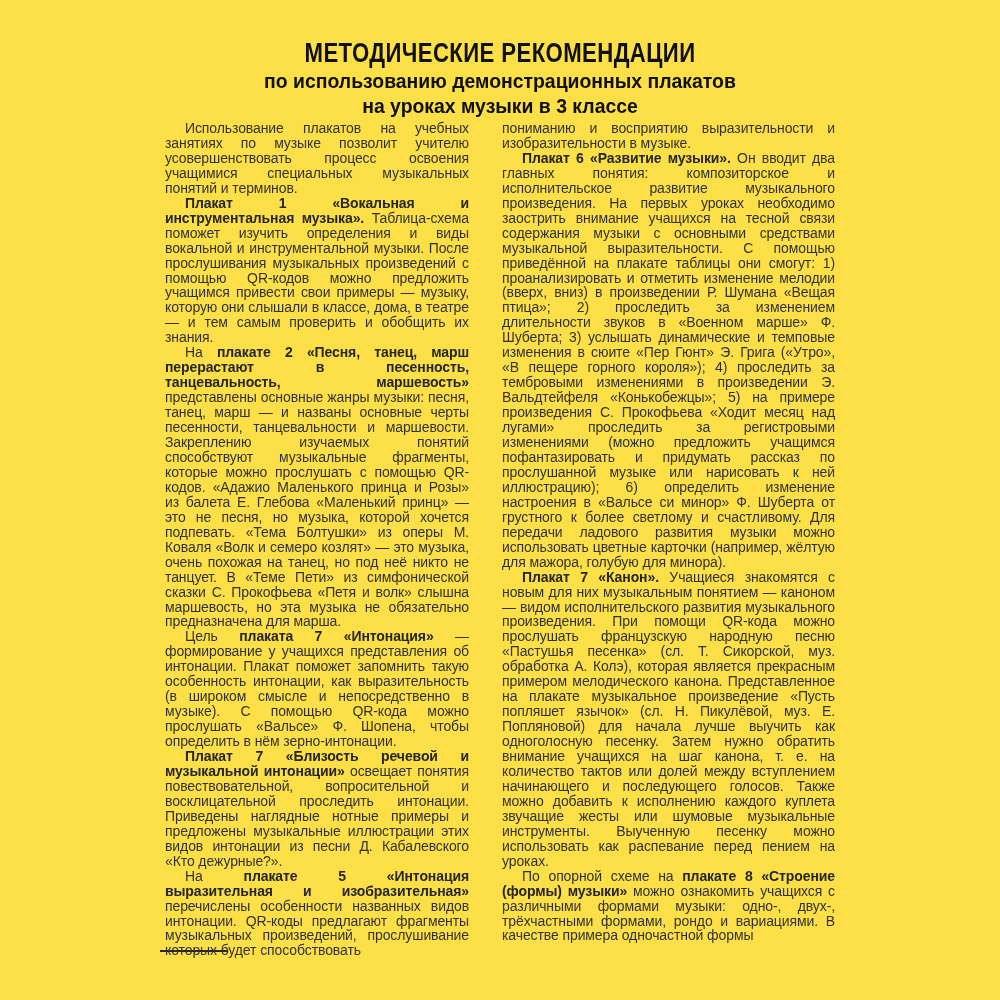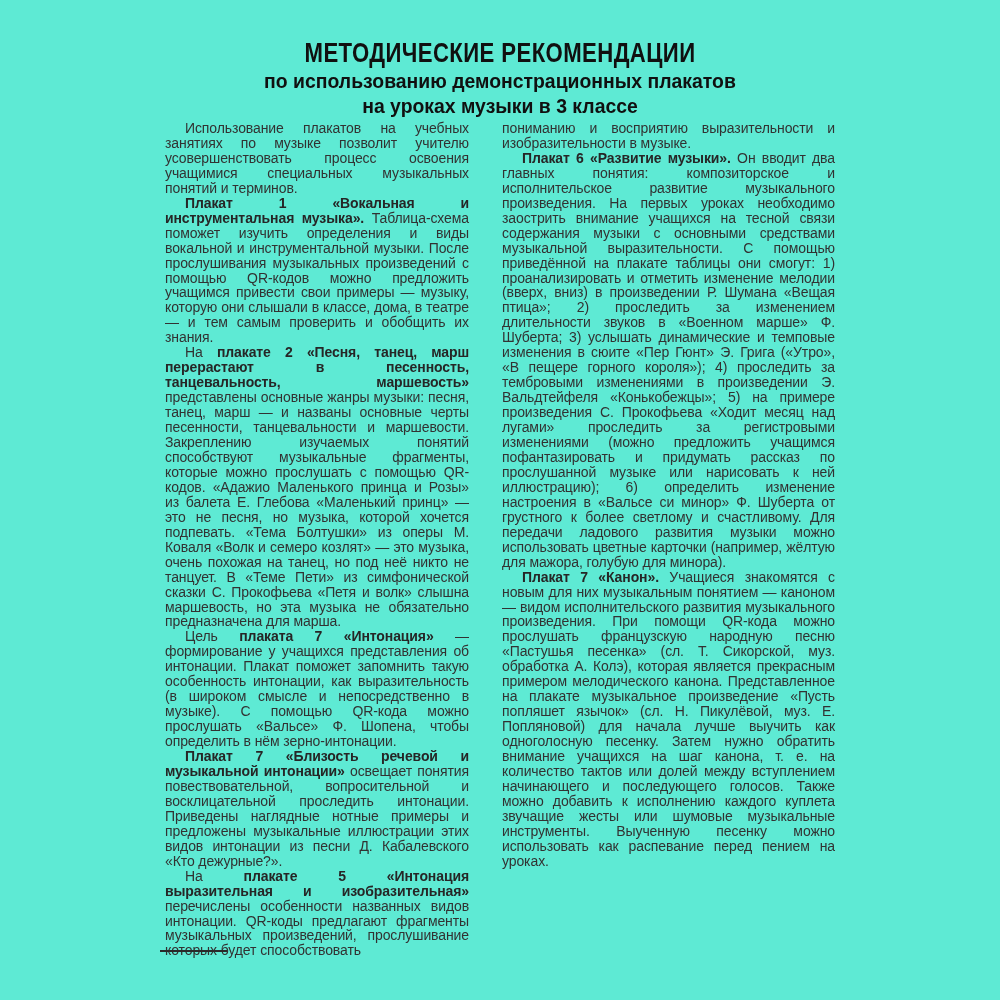--- a/index.html
+++ b/index.html
@@ -1,17 +1,17 @@
 <!DOCTYPE html>
 <html><head>
 <meta charset="utf-8">
 <style>
   html,body{margin:0;padding:0;background:#fff;}
   .page{
-    position:relative;width:1000px;height:1000px;background:#5eead4;overflow:hidden;
+    position:relative;width:1000px;height:1000px;background:#fde047;overflow:hidden;
     font-family:"Liberation Sans","DejaVu Sans",sans-serif;color:#323232;
   }
   .doc-header{position:absolute;top:38px;left:165px;width:670px;text-align:center;color:#101010;}
   .title-main{
     margin:0;font-size:27px;line-height:31px;font-weight:800;letter-spacing:.5px;
     transform:scaleX(.82);transform-origin:50% 50%;white-space:nowrap;
   }
   .title-sub{
     margin:0;font-size:20px;line-height:25px;font-weight:700;letter-spacing:0;
     transform:scaleX(.97);transform-origin:50% 50%;white-space:nowrap;
@@ -50,20 +50,21 @@
         <p class="para"><b>Плакат 1 «Вокальная и инструментальная музыка».</b><span> Таблица-схема поможет изучить определения и виды вокальной и инструментальной музыки. После прослушивания музыкальных произведений с помощью QR-кодов можно предложить учащимся привести свои примеры — музыку, которую они слышали в классе, дома, в театре — и тем самым проверить и обобщить их знания.</span></p>
         <p class="para"><span>На </span><b>плакате 2 «Песня, танец, марш перерастают в песенность, танцевальность, маршевость»</b><span> представлены основные жанры музыки: песня, танец, марш — и названы основные черты песенности, танцевальности и маршевости. Закреплению изучаемых понятий способствуют музыкальные фрагменты, которые можно прослушать с помощью QR-кодов. «Адажио Маленького принца и Розы» из балета Е. Глебова «Маленький принц» — это не песня, но музыка, которой хочется подпевать. «Тема Болтушки» из оперы М. Коваля «Волк и семеро козлят» — это музыка, очень похожая на танец, но под неё никто не танцует. В «Теме Пети» из симфонической сказки С. Прокофьева «Петя и волк» слышна маршевость, но эта музыка не обязательно предназначена для марша.</span></p>
         <p class="para"><span>Цель </span><b>плаката 7 «Интонация»</b><span> — формирование у учащихся представления об интонации. Плакат поможет запомнить такую особенность интонации, как выразительность (в широком смысле и непосредственно в музыке). С помощью QR-кода можно прослушать «Вальсе» Ф. Шопена, чтобы определить в нём зерно-интонации.</span></p>
         <p class="para"><b>Плакат 7 «Близость речевой и музыкальной интонации»</b><span> освещает понятия повествовательной, вопросительной и восклицательной проследить интонации. Приведены наглядные нотные примеры и предложены музыкальные иллюстрации этих видов интонации из песни Д. Кабалевского «Кто дежурные?».</span></p>
         <p class="para"><span>На </span><b>плакате 5 «Интонация выразительная и изобразительная»</b><span> перечислены особенности названных видов интонации. QR-коды предлагают фрагменты музыкальных произведений, прослушивание которых будет способствовать</span></p>
       </div>
     <div class="col col-right">
         <p class="para noindent"><span>пониманию и восприятию выразительности и изобразительности в музыке.</span></p>
         <p class="para"><b>Плакат 6 «Развитие музыки».</b><span> Он вводит два главных понятия: композиторское и исполнительское развитие музыкального произведения. На первых уроках необходимо заострить внимание учащихся на тесной связи содержания музыки с основными средствами музыкальной выразительности. С помощью приведённой на плакате таблицы они смогут: 1) проанализировать и отметить изменение мелодии (вверх, вниз) в произведении Р. Шумана «Вещая птица»; 2) проследить за изменением длительности звуков в «Военном марше» Ф. Шуберта; 3) услышать динамические и темповые изменения в сюите «Пер Гюнт» Э. Грига («Утро», «В пещере горного короля»); 4) проследить за тембровыми изменениями в произведении Э. Вальдтейфеля «Конькобежцы»; 5) на примере произведения С. Прокофьева «Ходит месяц над лугами» проследить за регистровыми изменениями (можно предложить учащимся пофантазировать и придумать рассказ по прослушанной музыке или нарисовать к ней иллюстрацию); 6) определить изменение настроения в «Вальсе си минор» Ф. Шуберта от грустного к более светлому и счастливому. Для передачи ладового развития музыки можно использовать цветные карточки (например, жёлтую для мажора, голубую для минора).</span></p>
         <p class="para"><b>Плакат 7 «Канон».</b><span> Учащиеся знакомятся с новым для них музыкальным понятием — каноном — видом исполнительского развития музыкального произведения. При помощи QR-кода можно прослушать французскую народную песню «Пастушья песенка» (сл. Т. Сикорской, муз. обработка А. Колэ), которая является прекрасным примером мелодического канона. Представленное на плакате музыкальное произведение «Пусть попляшет язычок» (сл. Н. Пикулёвой, муз. Е. Попляновой) для начала лучше выучить как одноголосную песенку. Затем нужно обратить внимание учащихся на шаг канона, т. е. на количество тактов или долей между вступлением начинающего и последующего голосов. Также можно добавить к исполнению каждого куплета звучащие жесты или шумовые музыкальные инструменты. Выученную песенку можно использовать как распевание перед пением на уроках.</span></p>
+        <p class="para"><span>По опорной схеме на </span><b>плакате 8 «Строение (формы) музыки»</b><span> можно ознакомить учащихся с различными формами музыки: одно-, двух-, трёхчастными формами, рондо и вариациями. В качестве примера одночастной формы</span></p>
       </div>
   </main>
 
   <footer class="footnote">
     <div class="footnote-rule"></div>
   </footer>
 
 </div>
 
 </body></html>

